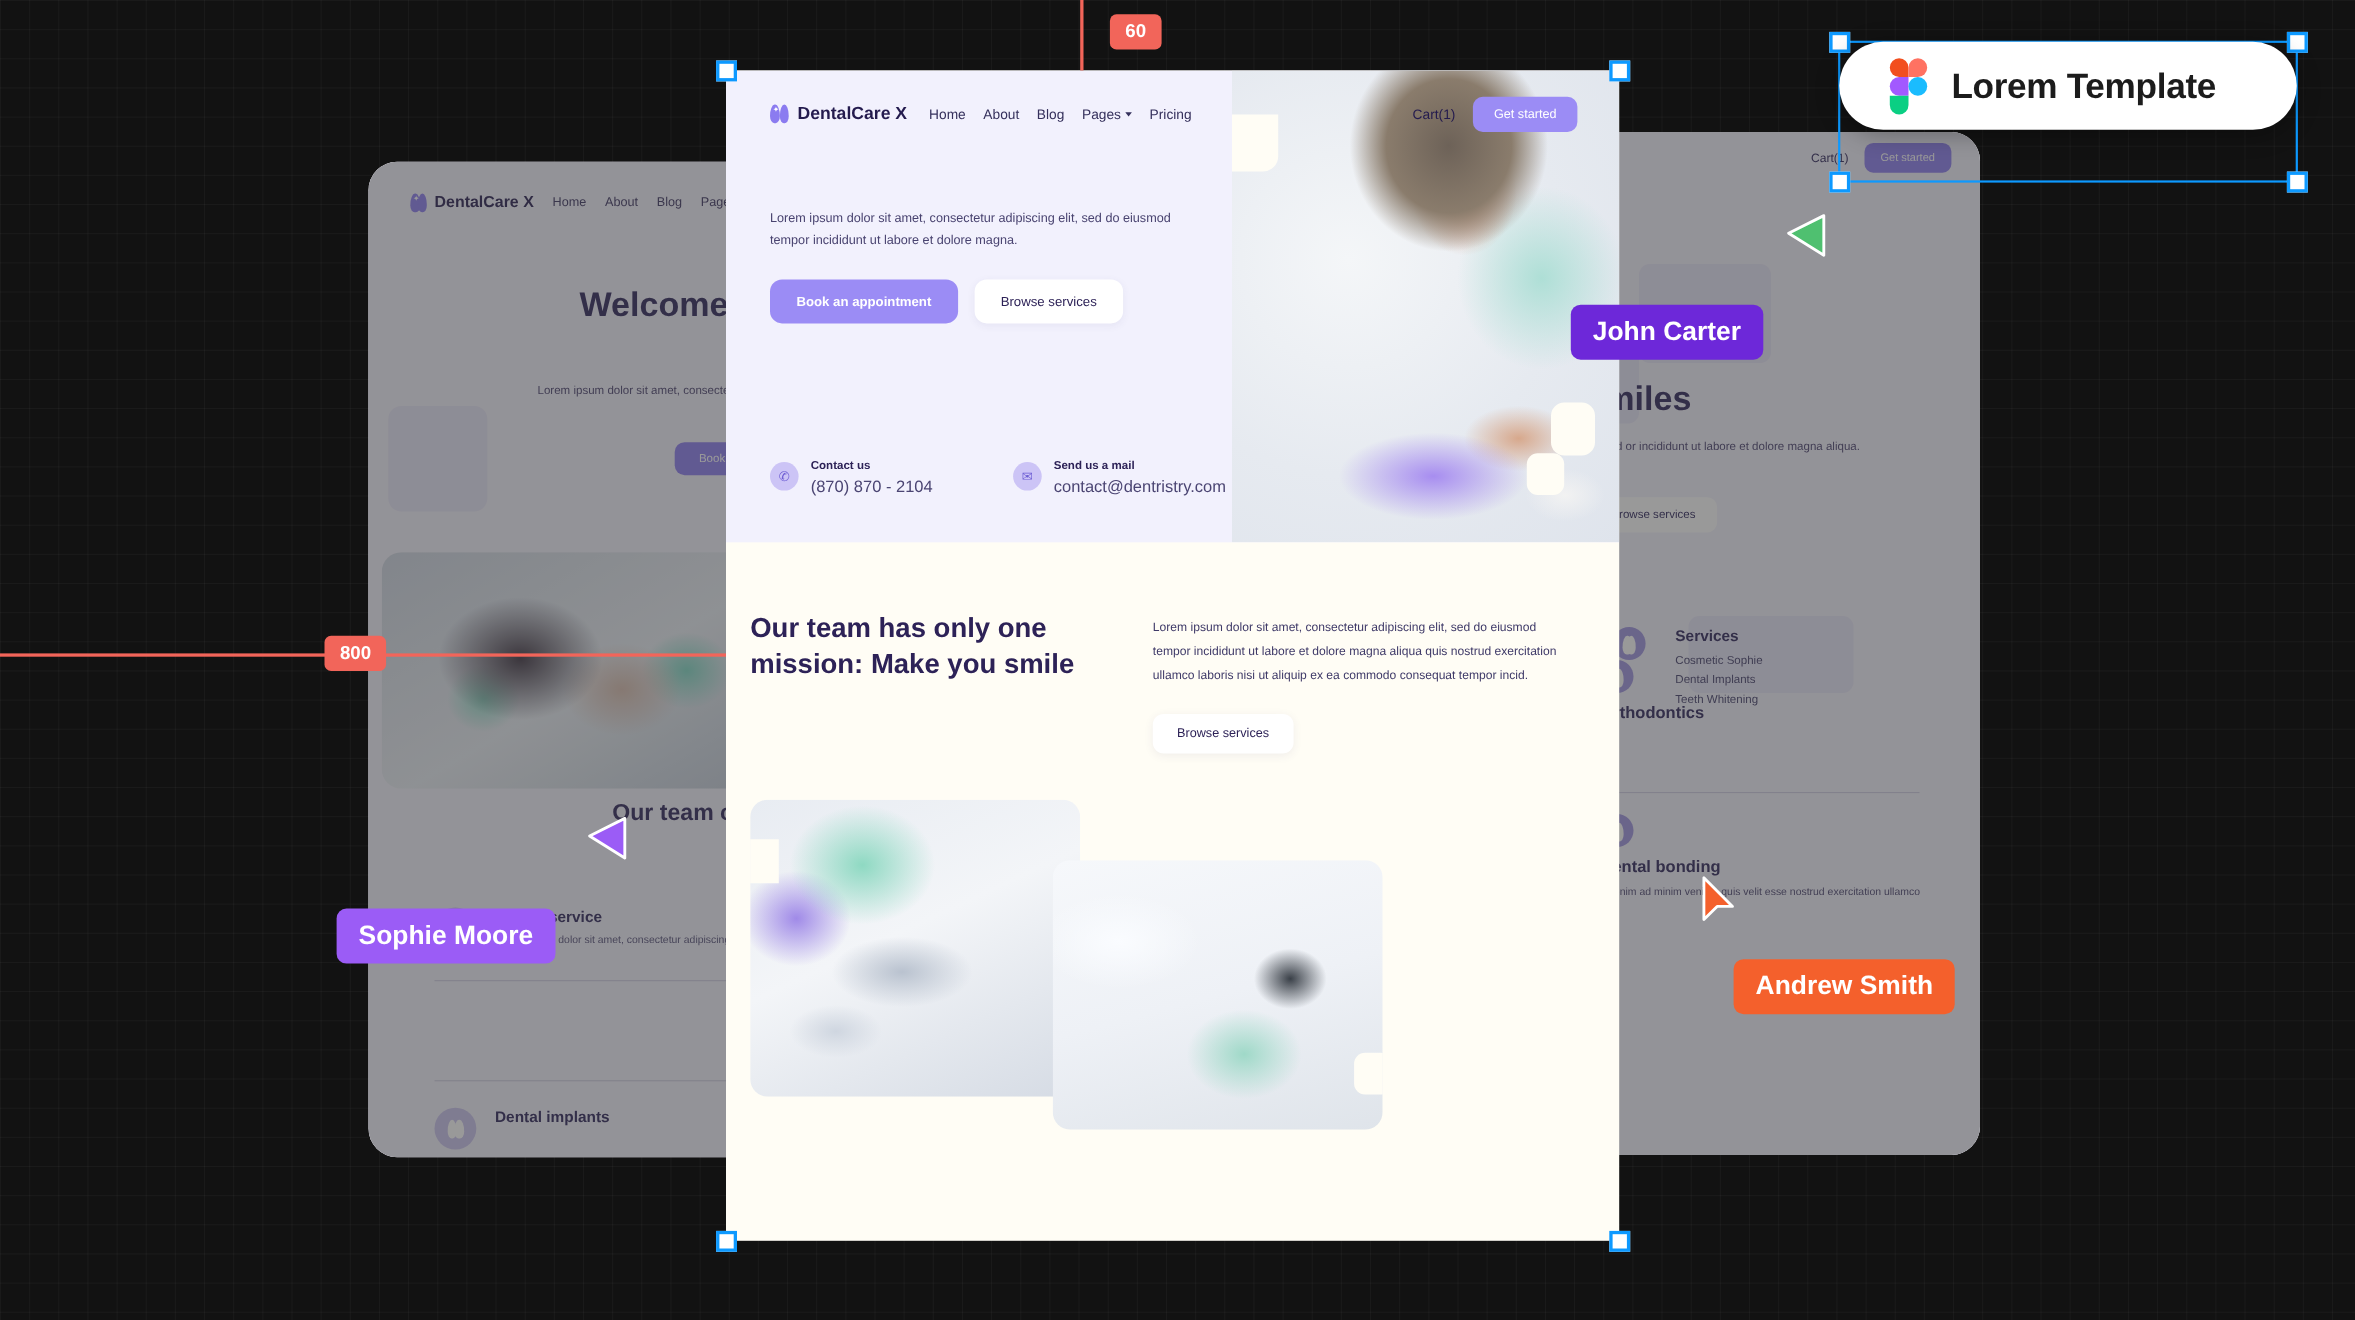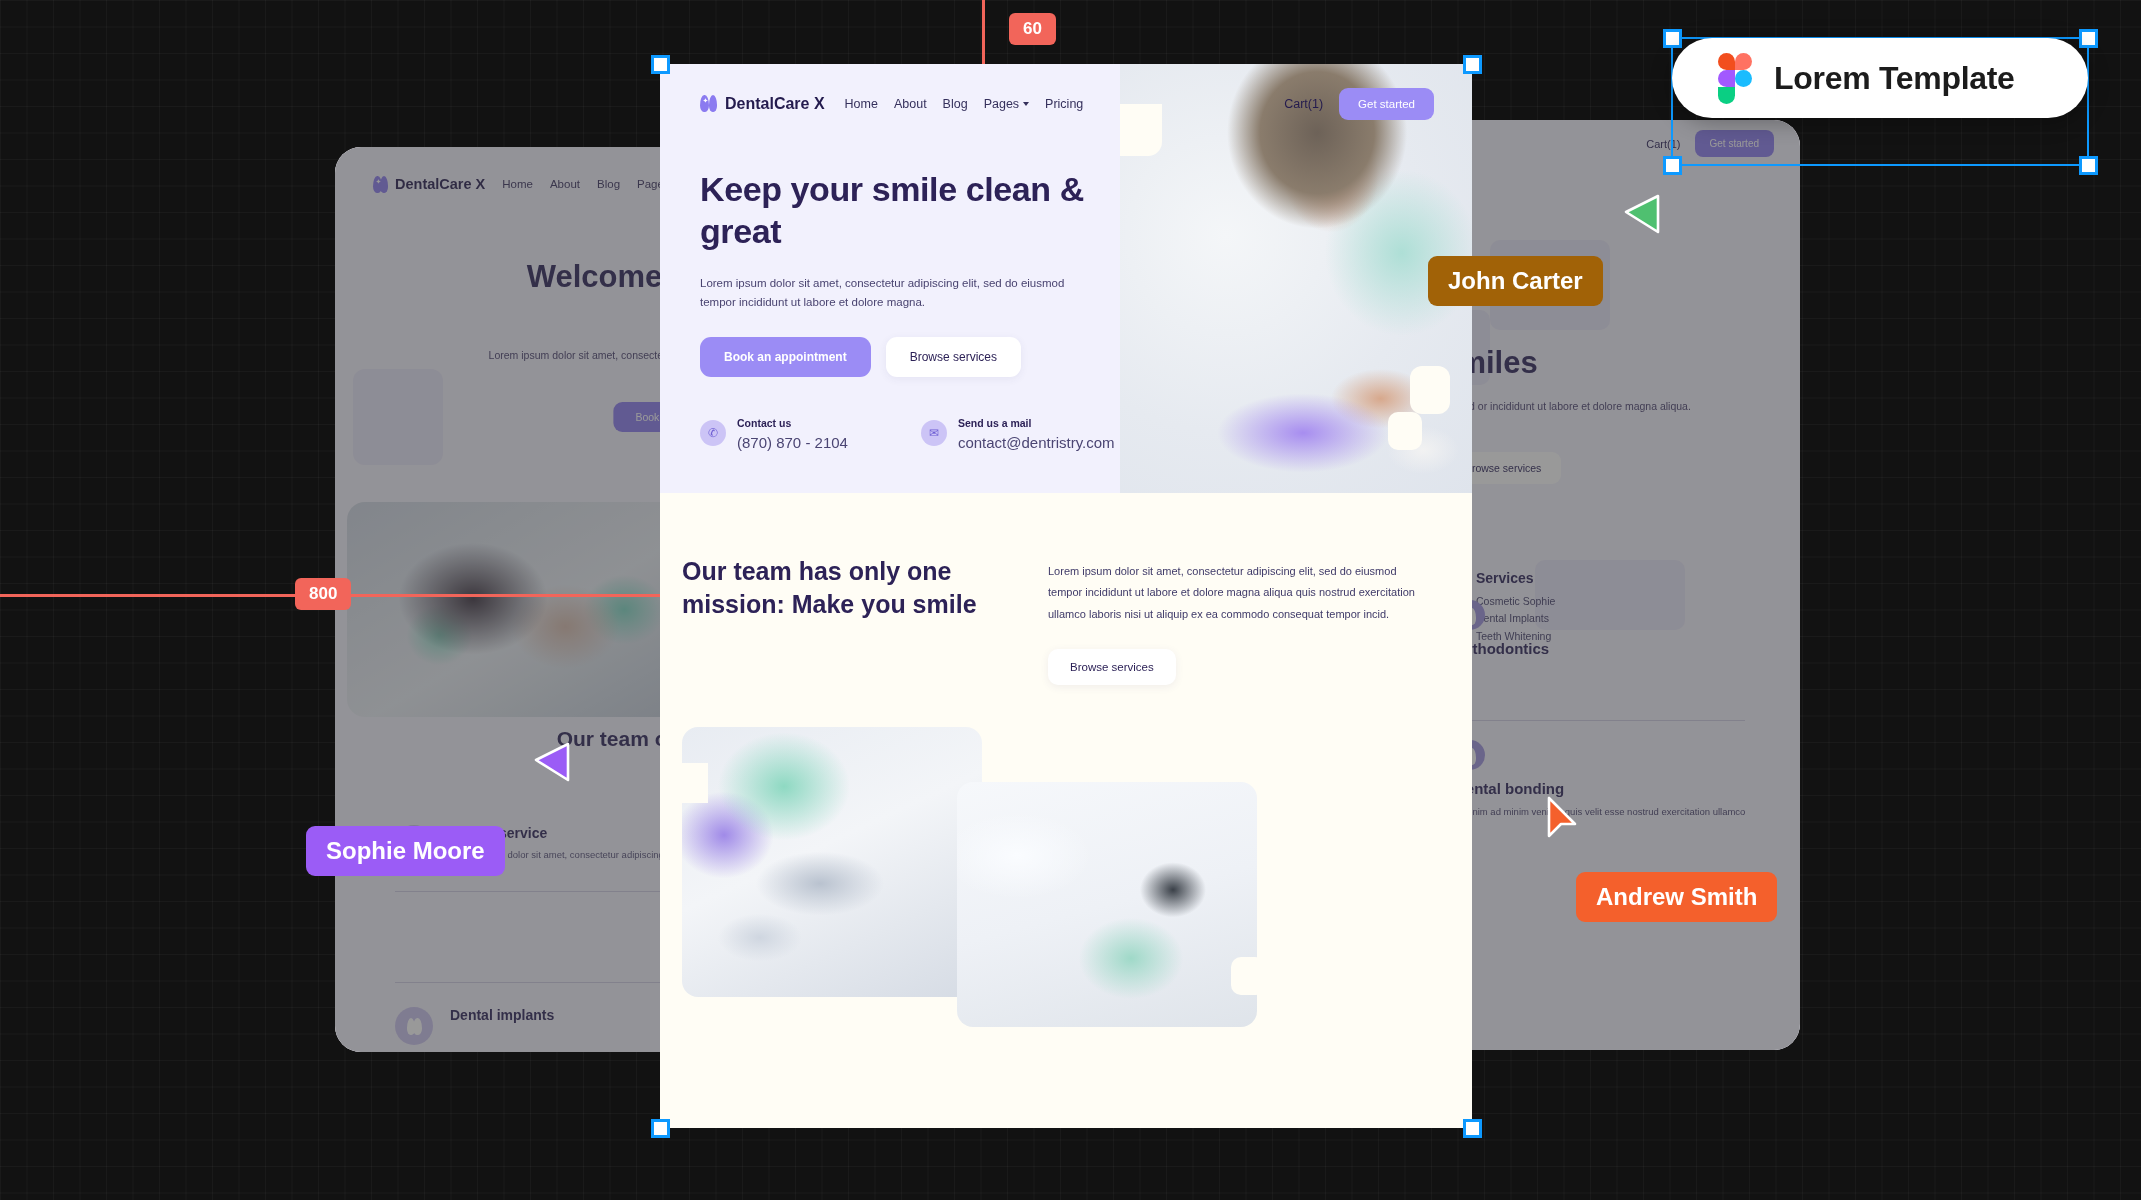--- a/index.html
+++ b/index.html
@@ -103,21 +103,21 @@
     font-size:31px; font-weight:bold; color:#2b2259;
   }
   .bgr-sub { position:absolute; top:278px; left:-230px; width:720px; text-align:center; font-size:10.5px; color:#4a4270; line-height:1.7; }
   .bgr-btns { position:absolute; top:332px; left:-230px; width:720px; display:flex; justify-content:center; gap:14px; }
   .bgr-b1 { background:#8b7bf0; color:#fff; font-size:10.5px; padding:10px 20px; border-radius:9px; white-space:nowrap; }
   .bgr-b2 { background:#fff; color:#2b2259; font-size:10.5px; padding:10px 20px; border-radius:9px; white-space:nowrap; }
   .bgr-social { position:absolute; top:337px; left:-230px; width:720px; display:flex; justify-content:center; gap:10px; color:#2b2259; font-size:12px; }
   .bgr-sq { position:absolute; background:#e7e5f8; border-radius:10px; }
   .bgr-hours { position:absolute; left:-40px; top:455px; font-size:10px; color:#3c3566; line-height:2.15; text-align:right; width:160px; }
   .bgr-divider { position:absolute; left:125px; top:450px; width:1px; height:105px; background:rgba(120,115,160,0.3); }
-  .bgr-svc { position:absolute; left:141px; top:450px; display:flex; gap:5px; }
+  .bgr-svc { position:absolute; left:166px; top:450px; display:flex; gap:27px; }
   .bgr-svc .circ { width:30px;height:30px;border-radius:50%;background:#9d92e0;display:flex;align-items:center;justify-content:center;flex:none; }
   .bgr-svc .circ .tooth { width:12px;height:14px; }
   .bgr-svc .circ .tooth::before,.bgr-svc .circ .tooth::after { background:#fff; }
   .bgr-svc .st { font-size:14px;font-weight:bold;color:#2b2259;margin-bottom:7px; }
   .bgr-svc .sl { font-size:10.5px;color:#44406c;line-height:1.65; }
   .bgr-item { position:absolute; left:155px; }
   .bgr-item .circ { width:30px;height:30px;border-radius:50%;background:#9d92e0;display:flex;align-items:center;justify-content:center;margin-bottom:10px; }
   .bgr-item .circ .tooth { width:12px;height:14px; }
   .bgr-item .circ .tooth::before,.bgr-item .circ .tooth::after { background:#fff; }
   .bgr-item .it { font-size:15px;font-weight:bold;color:#2b2259;margin-bottom:7px; }
@@ -378,21 +378,20 @@
         </span>
         <span class="nb-link">Pricing</span>
       </div>
       <div class="nb-right">
         <span class="nb-cart">Cart(1)</span>
         <span class="nb-cta">Get started</span>
       </div>
     </nav>
 
     <div class="hero-txt">
-      <h1 class="hero-h1">Keep your smile clean &amp; great</h1>
       <p class="hero-p">Lorem ipsum dolor sit amet, consectetur adipiscing elit, sed do eiusmod tempor incididunt ut labore et dolore magna.</p>
       <div class="hero-btns">
         <span class="btn-prim">Book an appointment</span>
         <span class="btn-sec">Browse services</span>
       </div>
     </div>
 
     <div class="contacts">
       <div class="ct">
         <span class="ct-ic">✆</span>
@@ -470,21 +469,21 @@
 
 <div class="mline" style="left:982px; top:0; width:2.5px; height:64px;"></div>
 <div class="badge" style="left:988px; top:13px;margin-left:21px;">60</div>
 
 <div class="mline" style="left:0; top:594px; width:660px; height:2.5px;"></div>
 <div class="badge" style="left:295px; top:578px;">800</div>
 
 <svg class="cur-arrow" style="left:1622px; top:192px;" width="40" height="44" viewBox="0 0 40 44">
   <path d="M36 4 L4 20 L36 40 Z" fill="#4fc070" stroke="#ffffff" stroke-width="2.6" stroke-linejoin="round"></path>
 </svg>
-<div class="cursor-lbl" style="left:1428px; top:256px; background:#a16207;">John Carter</div>
+<div class="cursor-lbl" style="left:1428px; top:277px; background:#6d28d9;">John Carter</div>
 
 <svg class="cur-arrow" style="left:532px; top:740px;" width="40" height="44" viewBox="0 0 40 44">
   <path d="M36 4 L4 20 L36 40 Z" fill="#9b5cf6" stroke="#ffffff" stroke-width="2.6" stroke-linejoin="round"></path>
 </svg>
 <div class="cursor-lbl" style="left:306px; top:826px; background:#9b5cf6;">Sophie Moore</div>
 
 <svg class="cur-arrow" style="left:1545px; top:794px;" width="42" height="46" viewBox="0 0 42 46">
   <path d="M4 4 L4 42 L16 30 L30 30 Z" fill="#f4602c" stroke="#ffffff" stroke-width="2.6" stroke-linejoin="round"></path>
 </svg>
 <div class="cursor-lbl" style="left:1576px; top:872px; background:#f4602c;">Andrew Smith</div>

